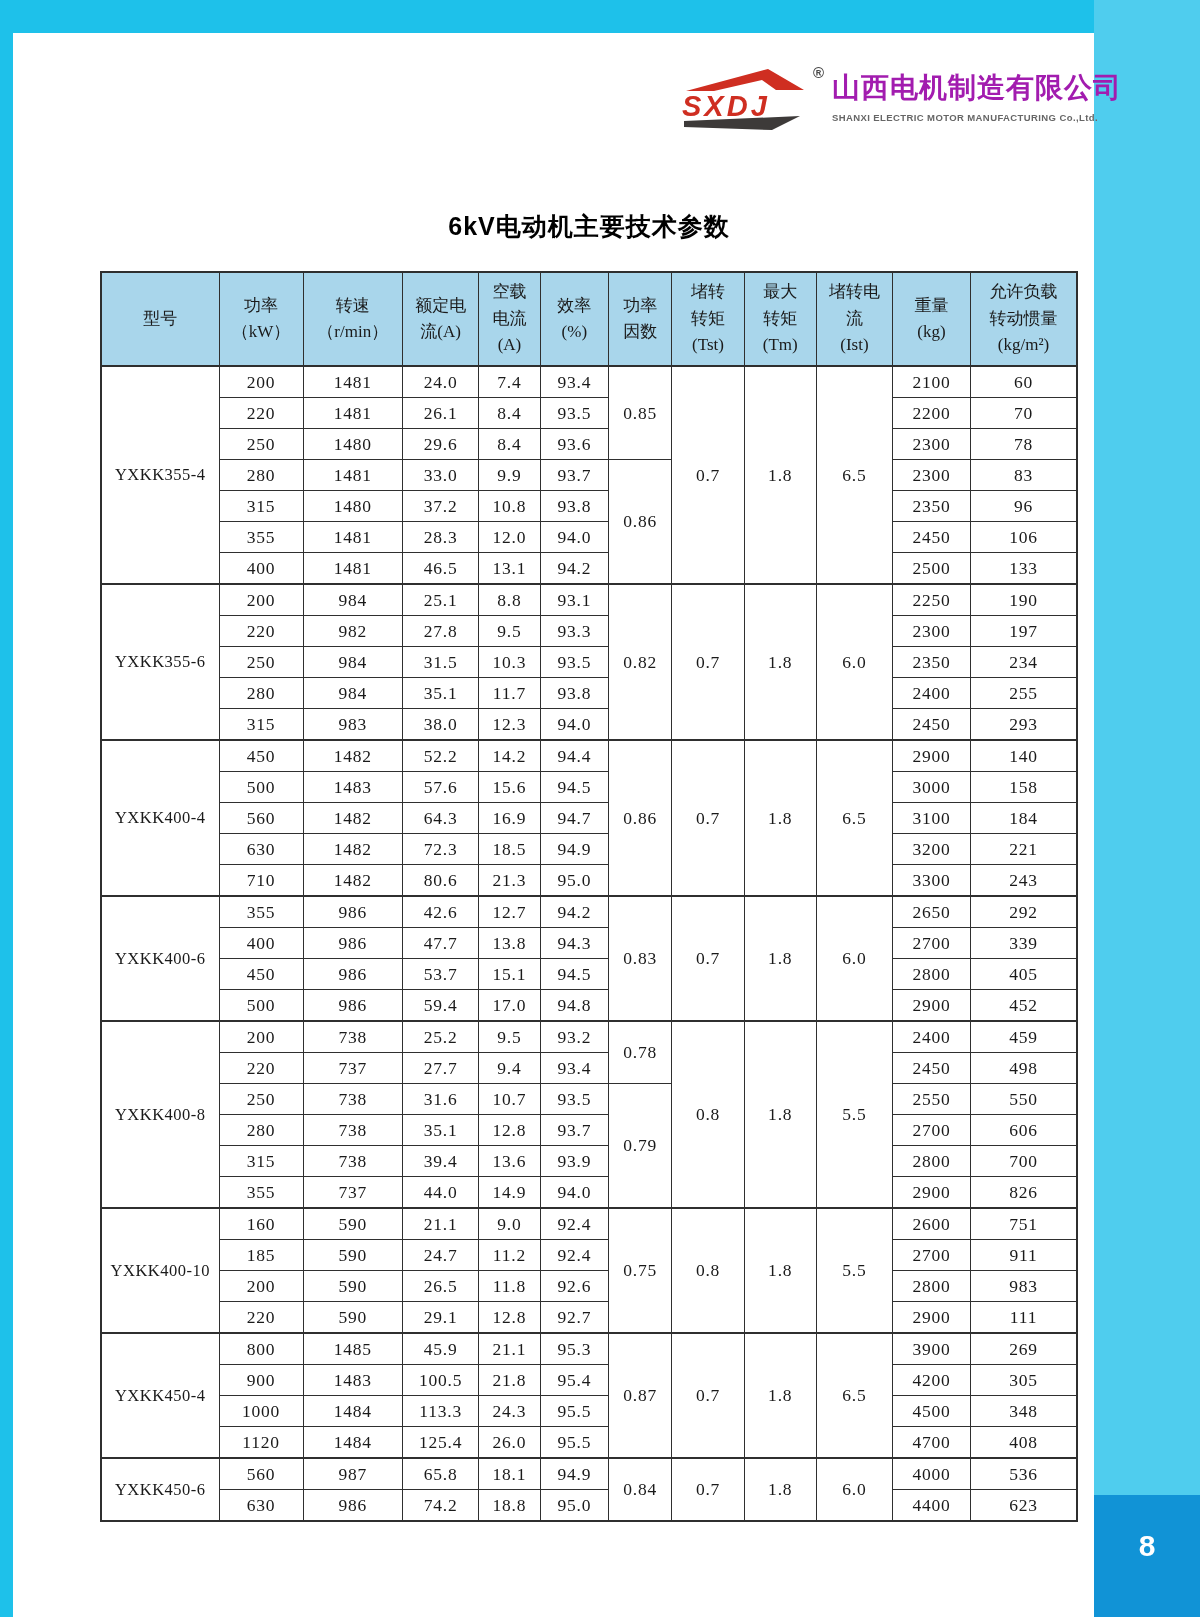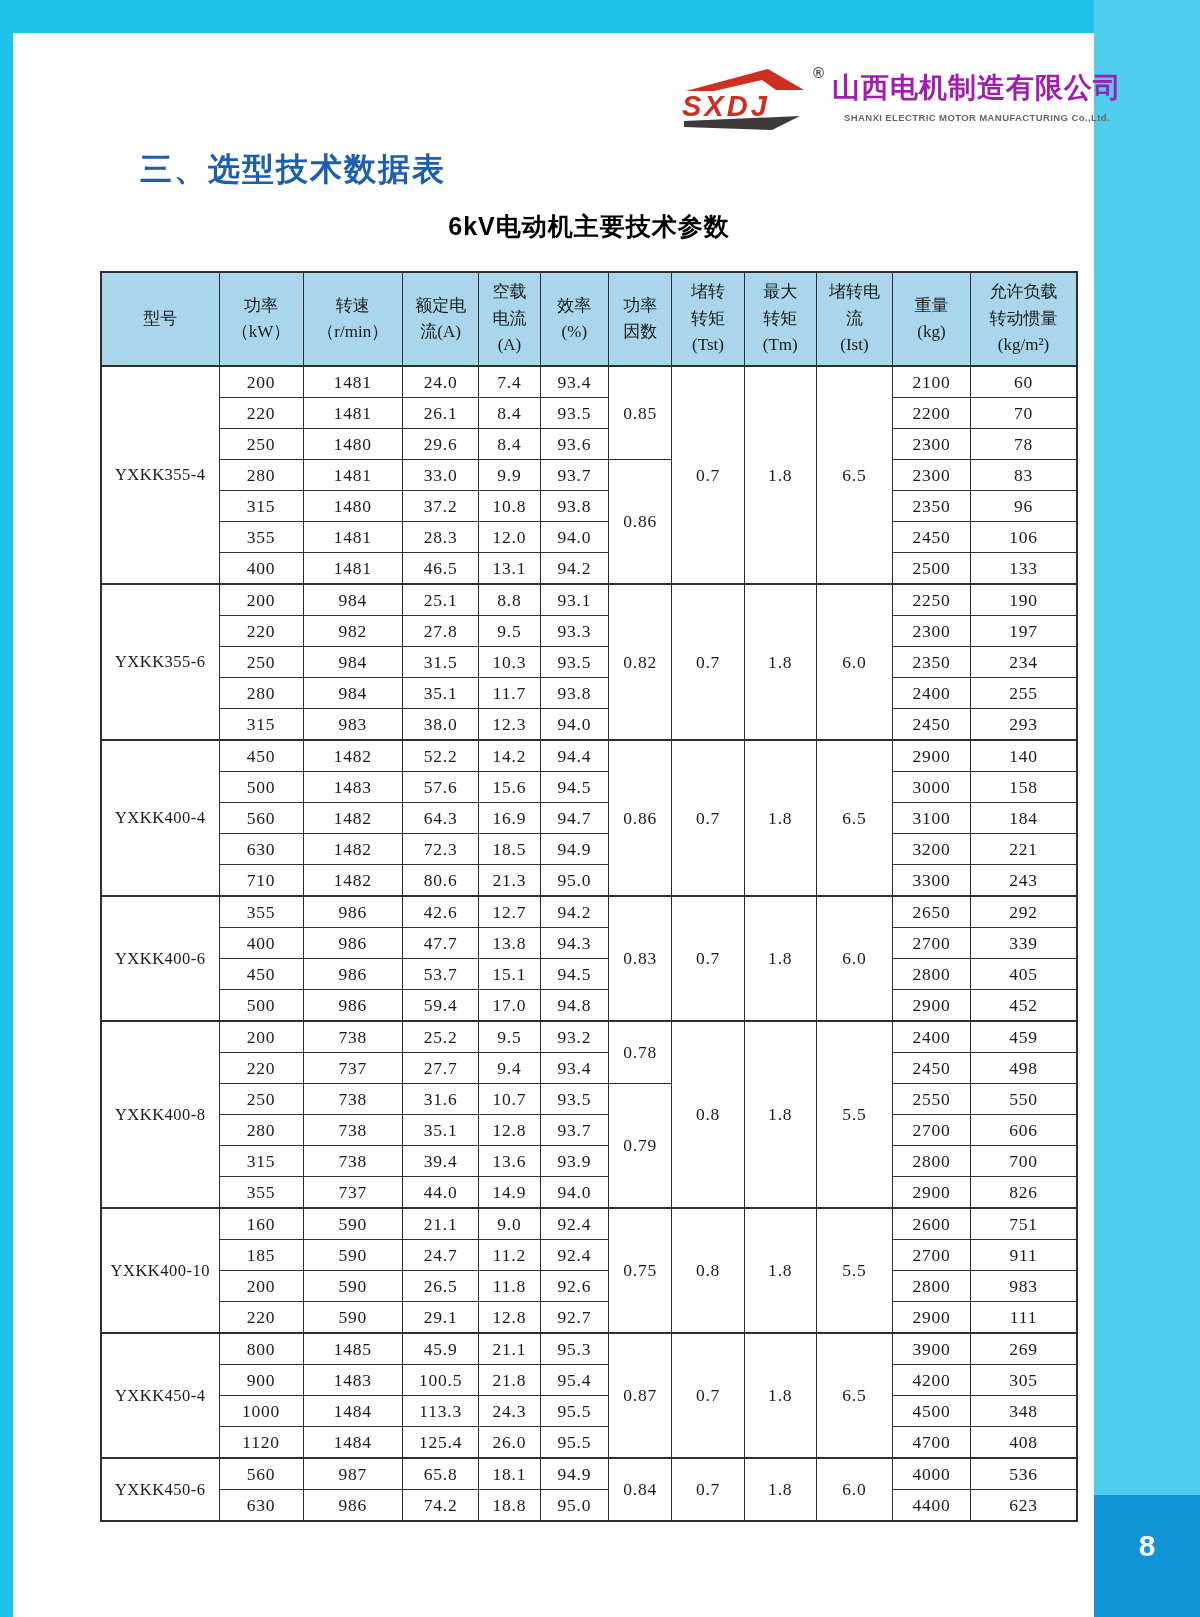--- a/index.html
+++ b/index.html
@@ -21,21 +21,21 @@
   }
   
   .logo { position:absolute; top:66px; left:680px; display:flex; align-items:center; }
   .logo-mark { position:relative; width:128px; height:64px; }
   .logo-reg { position:absolute; top:-2px; right:-16px; font:bold 15px "Liberation Sans",sans-serif; color:#4a4a4a; }
   .logo-text { margin-left:24px; }
   .logo-cn {
     font:bold 28px "Liberation Sans","DejaVu Sans",sans-serif; color:#a21caf; letter-spacing:1px; line-height:1.1;
   }
   .logo-en {
-    font:bold 9.5px "Liberation Sans","DejaVu Sans",sans-serif; color:#666; letter-spacing:0.4px; margin-top:8px;text-align:center;
+    font:bold 9.5px "Liberation Sans","DejaVu Sans",sans-serif; color:#666; letter-spacing:0.4px; margin-top:8px;
   }
   
   .section-heading {
     position:absolute; left:140px; top:148px;
     font:bold 32px "Liberation Sans","DejaVu Sans",sans-serif;
     color:#1b5fae; letter-spacing:2px;
   }
   
   .table-title {
     position:absolute; left:100px; top:210px; width:978px; text-align:center;
@@ -74,21 +74,20 @@
         <polygon points="4,55 120,50 92,64 4,61" fill="#3d3a39"></polygon>
       </svg>
       <span class="logo-reg">®</span>
     </div>
     <div class="logo-text">
       <div class="logo-cn">山西电机制造有限公司</div>
       <div class="logo-en">SHANXI ELECTRIC MOTOR MANUFACTURING Co.,Ltd.</div>
     </div>
   </div>
 
-  <div class="section-heading">三、选型技术数据表</div>
 
   <div class="table-title">6kV电动机主要技术参数</div>
 
   <div class="table-wrap">
     <table class="spec">
         <colgroup>
           <col style="width: 12.1%;">
           <col style="width: 8.6%;">
           <col style="width: 10.2%;">
           <col style="width: 7.8%;">

